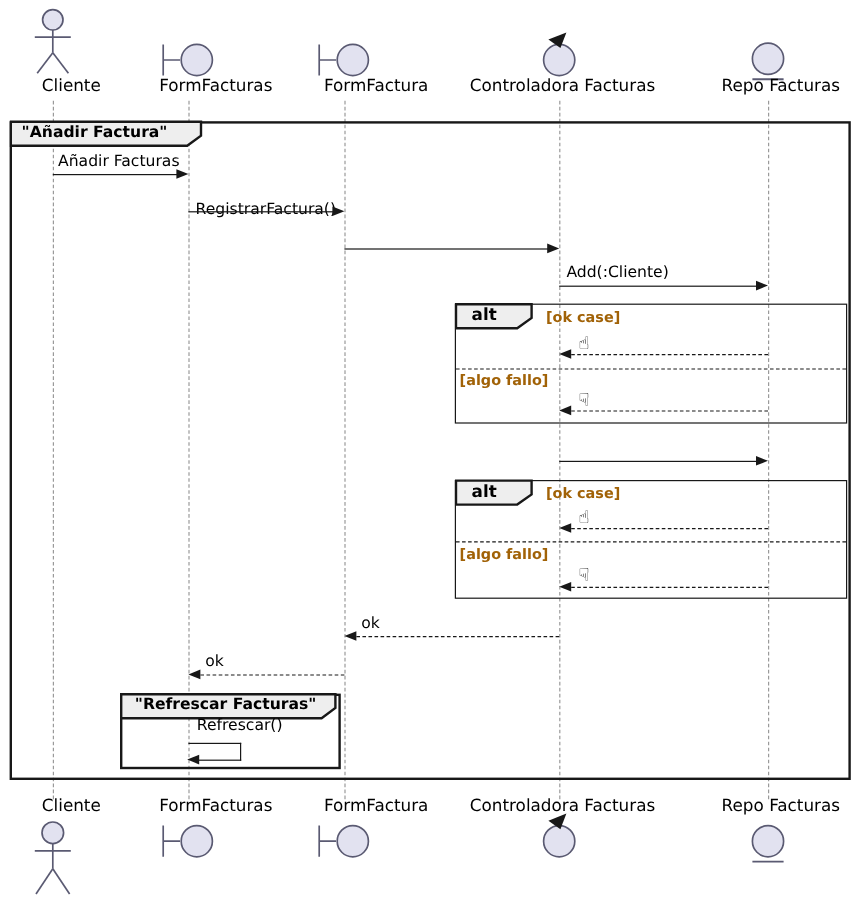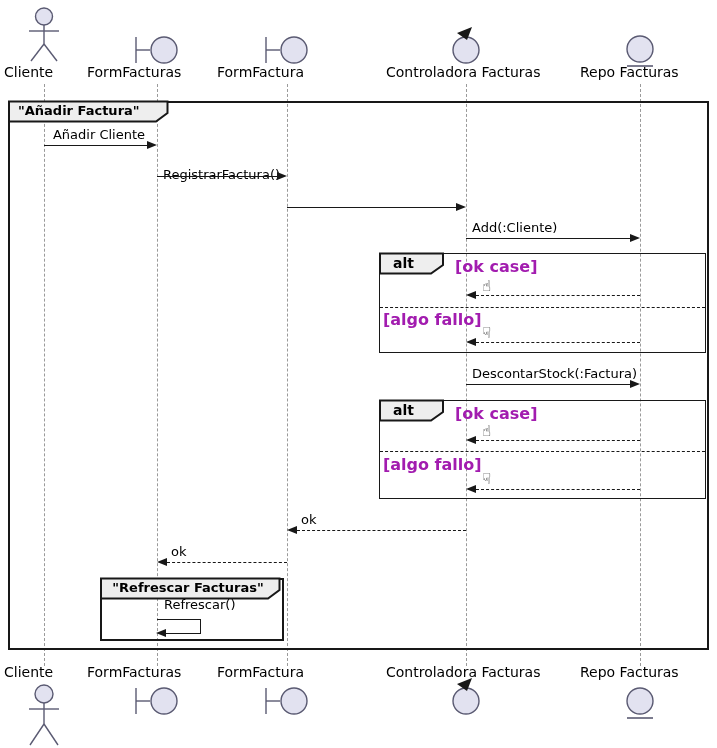--- a/index.html
+++ b/index.html
@@ -3,30 +3,30 @@
 <meta charset="utf-8">
 <style>
   html,body{margin:0;padding:0;background:#fff;}
   #canvas{
     position:relative;width:717px;height:748px;background:#ffffff;
     font-family:"DejaVu Sans","Liberation Sans",sans-serif;color:#181818;
     overflow:hidden;
   }
   .abs{position:absolute;}
   .lifeline{position:absolute;width:0;border-left:1px dashed #9a9a9a;top:84px;height:582px;}
-  .plabel{position:absolute;font-size:14px;text-align:left;white-space:nowrap;color:#000;}
+  .plabel{position:absolute;font-size:14px;text-align:right;white-space:nowrap;color:#000;}
   .msg-label{position:absolute;font-size:13px;white-space:nowrap;color:#000;}
   .ln{position:absolute;height:0;border-top:1.2px solid #181818;}
   .ln.dash{border-top:1.2px dashed #181818;}
   .divider{position:absolute;height:0;border-top:1px dashed #181818;}
   .ah-r{position:absolute;width:0;height:0;border-top:4.5px solid transparent;border-bottom:4.5px solid transparent;border-left:10px solid #181818;}
   .ah-l{position:absolute;width:0;height:0;border-top:4.5px solid transparent;border-bottom:4.5px solid transparent;border-right:10px solid #181818;}
   .frame{position:absolute;border:2px solid #181818;box-sizing:border-box;background:transparent;}
   .tab-label{position:absolute;font-size:13px;font-weight:bold;white-space:nowrap;color:#000;}
-  .guard{position:absolute;font-size:16px;font-weight:bold;white-space:nowrap;color:#a21caf;}
+  .guard{position:absolute;font-size:12px;font-weight:bold;white-space:nowrap;color:#a16207;}
   .alt-op{position:absolute;font-size:14px;font-weight:bold;color:#000;}
   .thumb{position:absolute;font-size:15px;line-height:15px;color:#181818;}
   .vln{position:absolute;width:0;border-right:1.2px solid #181818;}
   svg{display:block;}
 </style>
 </head>
 <body>
 
 <div id="canvas">
 
@@ -70,21 +70,21 @@
     <line x1="3" y1="32" x2="29" y2="32" stroke="#5a5a72" stroke-width="1.6"></line>
   </svg>
   <div class="plabel" style="left:580px;top:64px;width:120px">Repo Facturas</div>
 
   <div class="frame" style="left:8px;top:101px;width:701px;height:549px"></div>
   <svg class="abs" style="left:8px;top:100px" width="162" height="23" viewBox="0 0 162 23">
     <polygon points="1,1.5 159.5,1.5 159.5,13 148,21.5 1,21.5" fill="#EEEEEE" stroke="#181818" stroke-width="2"></polygon>
   </svg>
   <div class="tab-label" style="left:18px;top:103px;width:140px">"Añadir Factura"</div>
 
-  <div class="msg-label" style="left:44px;top:127px;width:110px;text-align:center">Añadir Cliente</div>
+  <div class="msg-label" style="left:44px;top:127px;width:110px;text-align:center">Añadir Facturas</div>
   <div class="ln" style="left:44px;top:145px;width:104px"></div>
   <div class="ah-r" style="left:147px;top:141px"></div>
 
   <div class="msg-label" style="left:163px;top:167px">RegistrarFactura()</div>
   <div class="ln" style="left:157px;top:176px;width:121px"></div>
   <div class="ah-r" style="left:277px;top:172px"></div>
 
   <div class="ln" style="left:287px;top:207px;width:170px"></div>
   <div class="ah-r" style="left:456px;top:203px"></div>
 
@@ -100,21 +100,20 @@
   <div class="guard" style="left:455px;top:257px">[ok case]</div>
   <span class="thumb" style="left:482px;top:279px">☝</span>
   <div class="ln dash" style="left:476px;top:295px;width:164px"></div>
   <div class="ah-l" style="left:466px;top:291px"></div>
   <div class="divider" style="left:380px;top:307px;width:325px"></div>
   <div class="guard" style="left:383px;top:310px">[algo fallo]</div>
   <span class="thumb" style="left:482px;top:326px">☟</span>
   <div class="ln dash" style="left:476px;top:342px;width:164px"></div>
   <div class="ah-l" style="left:466px;top:338px"></div>
 
-  <div class="msg-label" style="left:472px;top:366px">DescontarStock(:Factura)</div>
   <div class="ln" style="left:466px;top:384px;width:165px"></div>
   <div class="ah-r" style="left:630px;top:380px"></div>
 
   <div class="frame" style="left:379px;top:400px;width:327px;height:99px;border-width:1.8px"></div>
   <svg class="abs" style="left:379px;top:399px" width="66" height="23" viewBox="0 0 66 23">
     <polygon points="1,1.5 64,1.5 64,13 52,21.5 1,21.5" fill="#EEEEEE" stroke="#181818" stroke-width="2"></polygon>
   </svg>
   <div class="alt-op" style="left:393px;top:402px">alt</div>
   <div class="guard" style="left:455px;top:404px">[ok case]</div>
   <span class="thumb" style="left:482px;top:424px">☝</span>

